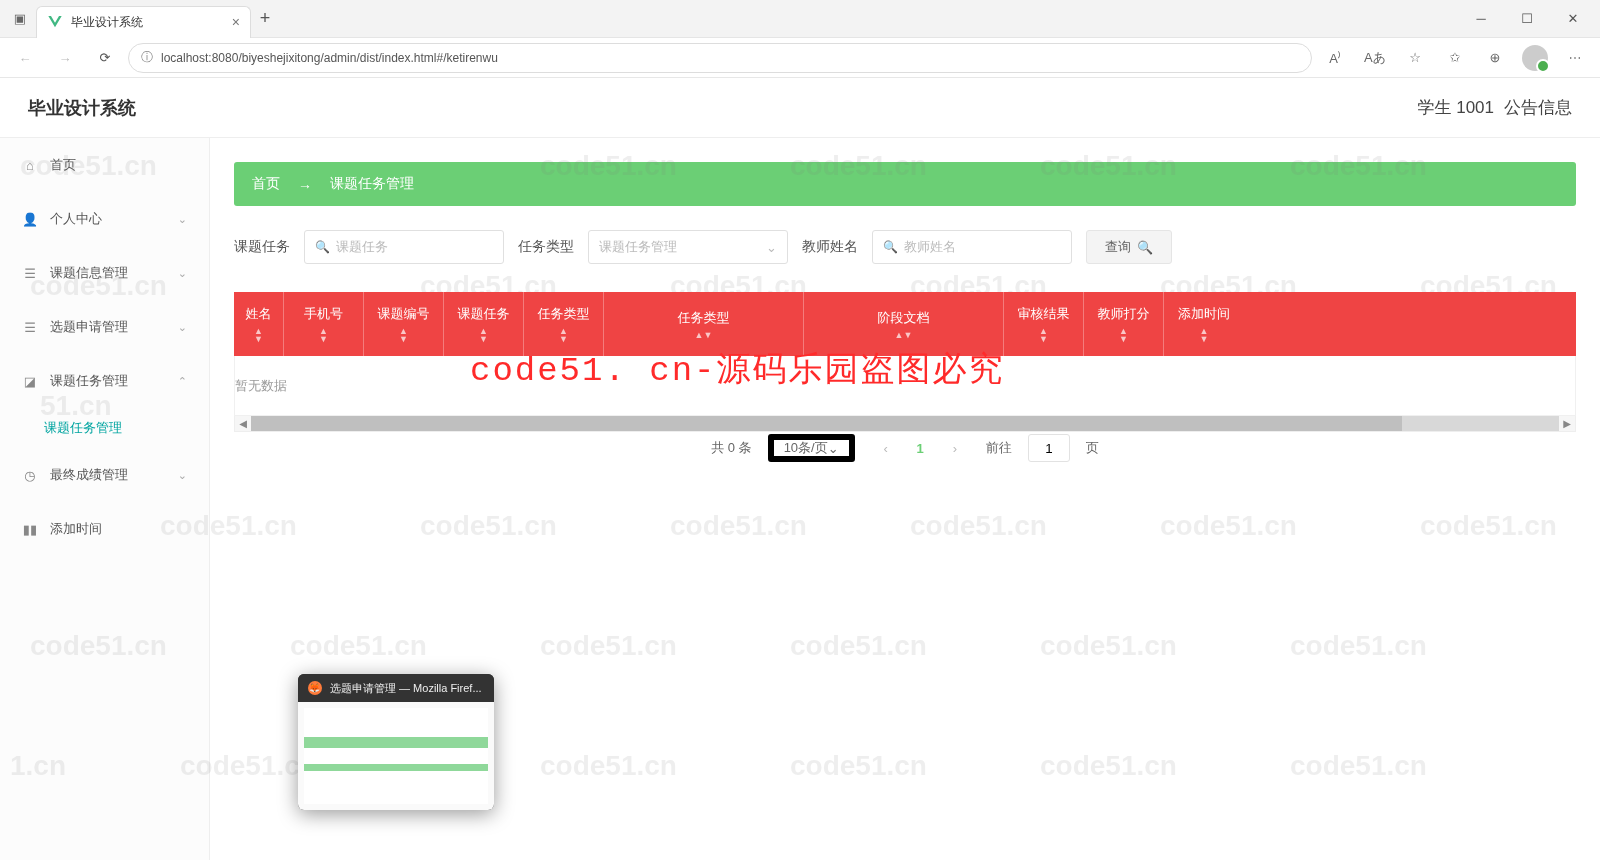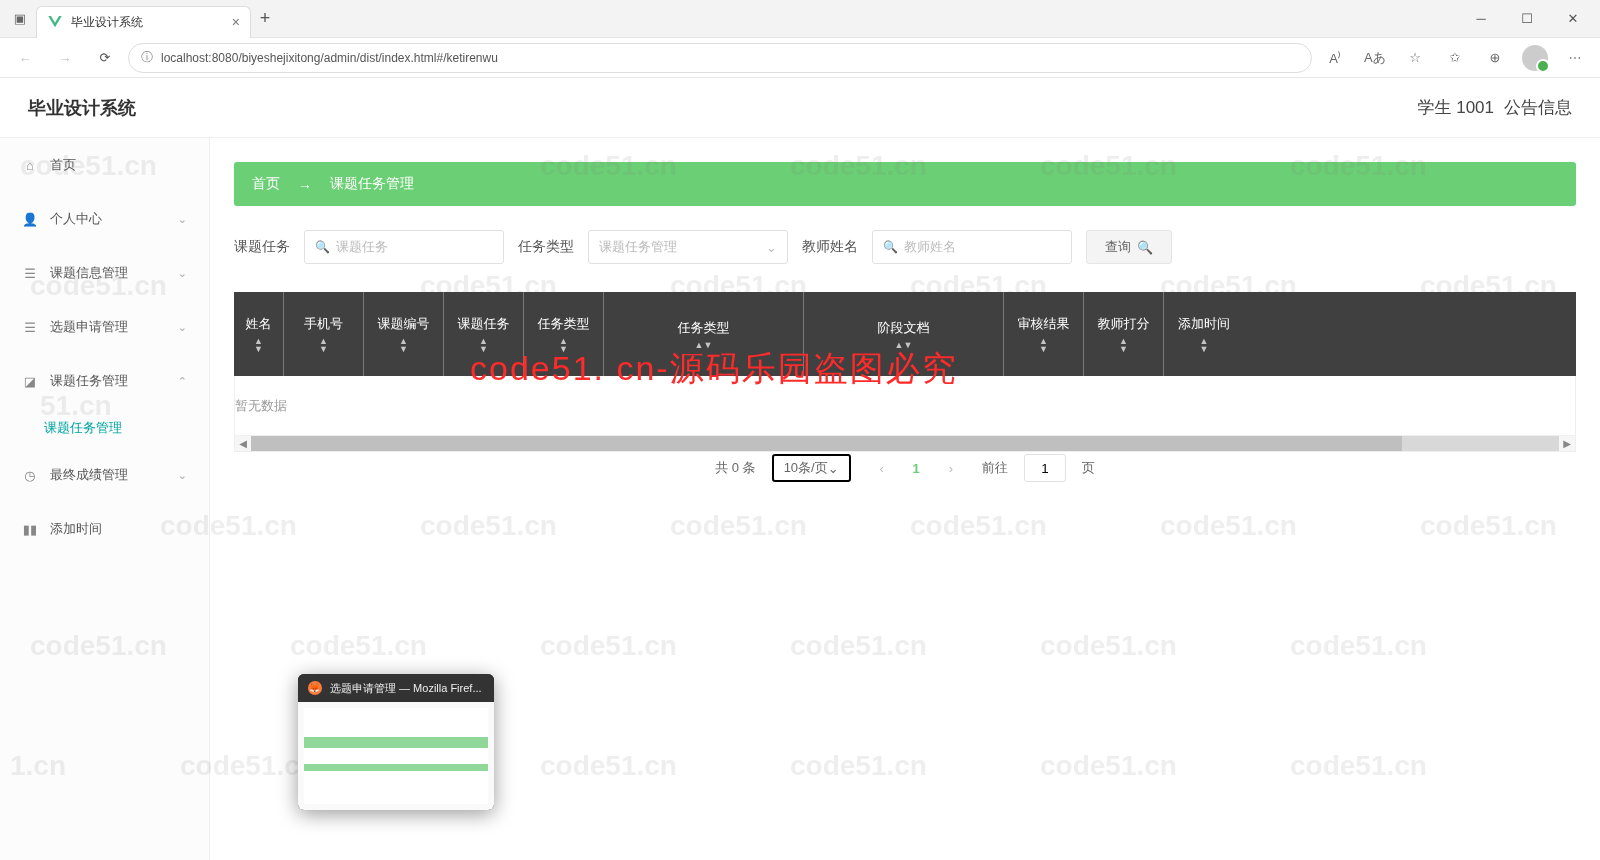--- a/index.html
+++ b/index.html
@@ -37,35 +37,35 @@
 .main{flex:1;padding:60px 0 0 0;overflow:hidden}
 .crumb{margin:24px;height:44px;background:#6bcf75;color:#fff;display:flex;align-items:center;padding:0 18px;gap:18px;font-size:14px;border-radius:3px}
 .crumb .arr{color:#fff}
 .filters{display:flex;align-items:center;gap:14px;padding:0 24px;margin-bottom:28px}
 .f-label{color:#555;font-size:14px}
 .f-input{height:34px;border:1px solid #e0e0e0;border-radius:3px;padding:0 10px;display:flex;align-items:center;gap:6px;color:#bbb;background:#fff;min-width:200px}
 .f-input .si{color:#ccc;font-size:12px}
 .f-input.sel{min-width:200px;justify-content:space-between}
 .btn-query{height:34px;padding:0 18px;background:#f4f4f4;border:1px solid #e5e5e5;border-radius:3px;color:#666;display:flex;align-items:center;gap:6px;cursor:pointer}
 .table-wrap{margin:0 24px;position:relative}
-.thead{display:flex;background:#404040;color:#fff;height:84px}
+.thead{display:flex;background:#ef4444;color:#fff;height:64px}
 .th{padding:8px 10px;display:flex;flex-direction:column;align-items:center;justify-content:center;font-size:13px;border-right:1px solid rgba(255,255,255,.3);gap:4px;text-align:center}
 .th:last-child{border-right:none}
 .sort-ic{font-size:9px;opacity:.7;line-height:8px}
 .tbody{height:60px;background:#fff;display:flex;align-items:center;justify-content:flex-start;color:#999;font-size:13px;border:1px solid #f0f0f0;border-top:none;position:relative}
 .hscroll{height:16px;background:#f6f6f6;display:flex;border:1px solid #eee;border-top:none}
 .hs-btn{width:16px;display:flex;align-items:center;justify-content:center;color:#888;font-size:10px}
 .hs-track{flex:1;background:#d8d8d8;position:relative}
 .hs-thumb{position:absolute;left:0;top:0;height:100%;width:88%;background:#bfbfbf}
 .pager{display:flex;align-items:center;justify-content:center;gap:16px;padding:2px 0;color:#666;font-size:13px}
-.pg-size{height:28px;border:2px solid #000000;border-radius:3px;padding:0 10px;display:flex;align-items:center;gap:0;cursor:pointer}
+.pg-size{height:28px;border:6px solid #000000;border-radius:3px;padding:0 10px;display:flex;align-items:center;gap:0;cursor:pointer}
 .pg-btn{width:30px;height:28px;display:flex;align-items:center;justify-content:center;color:#bbb;cursor:pointer}
 .pg-num{color:#6bcf75;font-weight:bold}
 .pg-input{width:42px;height:28px;border:1px solid #e2e2e2;border-radius:3px;text-align:center}
-.watermark{position:absolute;color:#ff2a2a;font-size:34px;font-weight:500;left:470px;top:346px;z-index:20;pointer-events:none;font-family:Liberation Sans, sans-serif;letter-spacing:2px}
+.watermark{position:absolute;color:#ff2a2a;font-size:34px;font-weight:500;left:470px;top:346px;z-index:20;pointer-events:none;font-family:Liberation Mono, monospace;letter-spacing:2px}
 .wm{position:absolute;color:rgba(120,120,120,.13);font-size:28px;pointer-events:none;font-weight:700}
 .taskbar-prev{position:absolute;left:298px;top:674px;width:196px;background:#3a3a3a;border-radius:6px;overflow:hidden;box-shadow:0 4px 20px rgba(0,0,0,.4);z-index:30}
 .tb-title{height:28px;background:#333;color:#eee;font-size:11px;display:flex;align-items:center;padding:0 10px;gap:8px}
 .tb-fav{width:14px;height:14px;border-radius:50%;background:#ff7b3a;display:flex;align-items:center;justify-content:center;color:#fff;font-size:9px}
 .tb-img{height:108px;background:#fafafa;padding:6px}
 .tb-mock{width:100%;height:100%;background:linear-gradient(#fff 30%,#8fd89a 30% 42%,#fff 42% 58%,#8fd89a 58% 66%,#fff 66%)}
 svg{display:block}
 </style>
 </head>
 <body>

